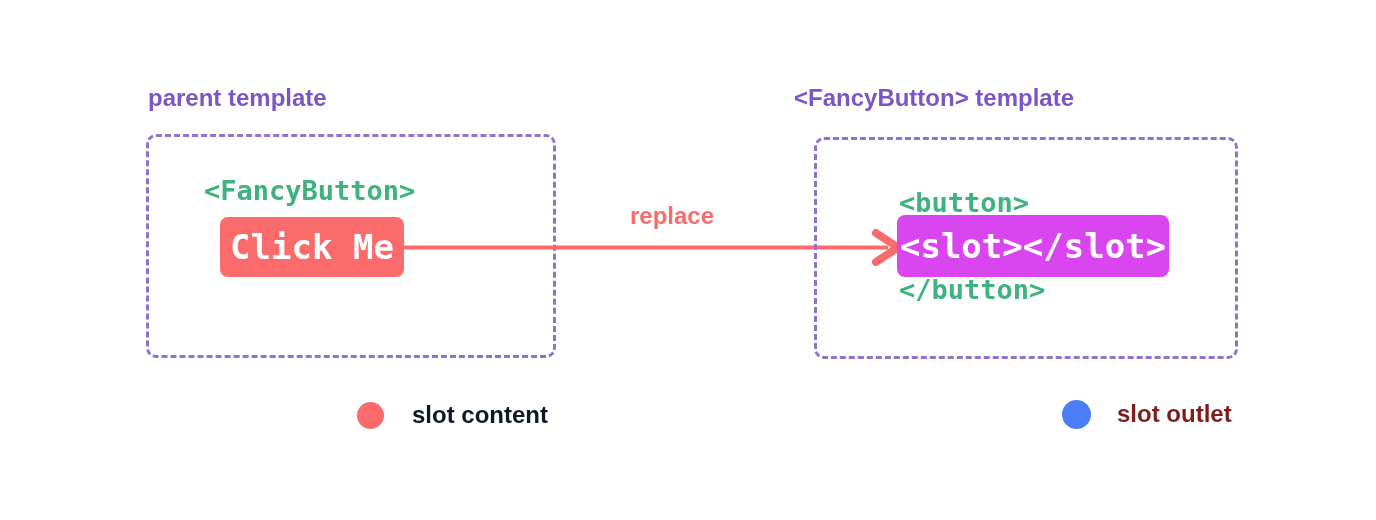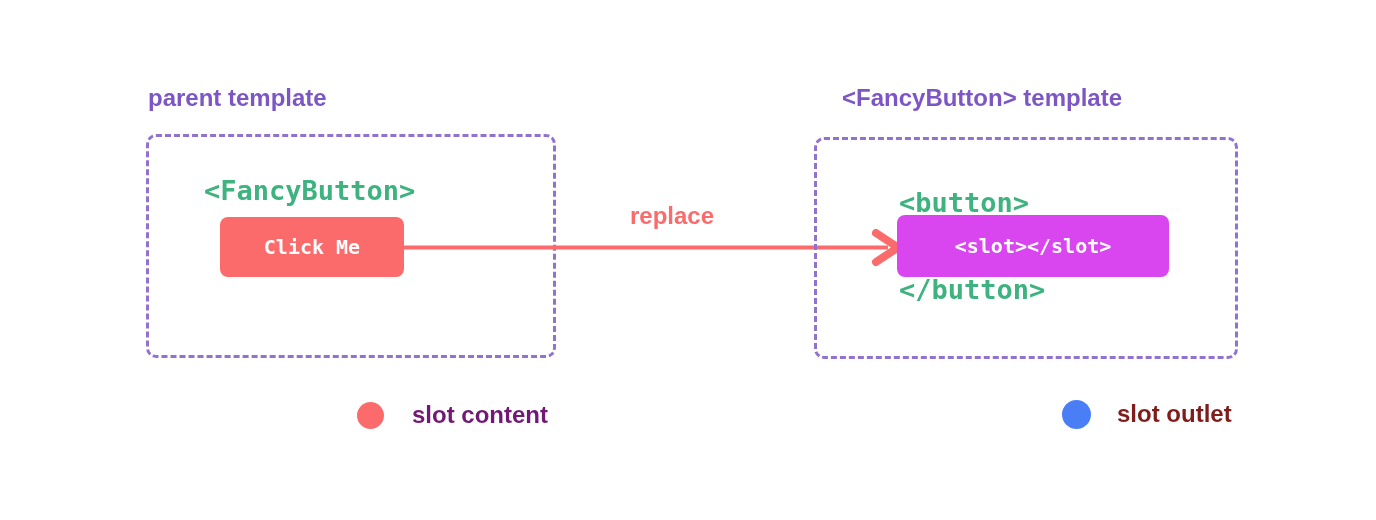--- a/index.html
+++ b/index.html
@@ -35,21 +35,21 @@
     line-height: 30px;
     white-space: nowrap;
   }
   .chip {
     display: flex;
     align-items: center;
     justify-content: center;
     border-radius: 8px;
     box-sizing: border-box;
     font-family: "DejaVu Sans Mono", monospace;
-    font-size: 20px;
+    font-size: 34px;
     font-weight: 700;
     color: #ffffff;
     white-space: nowrap;
   }
   .chip-red  { background: #fb6b6b; }
   .chip-blue { background: #d946ef; }
 
   .arrow-label {
     font-size: 24px;
     font-weight: 700;
@@ -68,21 +68,21 @@
     flex: 0 0 auto;
   }
   .legend-dot-red  { width: 27px; height: 27px; background: #fb6b6b; margin-right: 28px; }
   .legend-dot-blue { width: 29px; height: 29px; background: #4a7ef7; margin-right: 26px; }
   .legend-label {
     font-size: 24px;
     font-weight: 700;
     line-height: 30px;
     white-space: nowrap;
   }
-  .legend-label-red  { color: #701a75; }
+  .legend-label-red  { color: #0f172a; }
   .legend-label-blue { color: #7f1d1d; }
 </style>
 </head>
 <body>
 
 <div class="canvas">
 
   <div class="abs box-title" style="left:148px; top:84px;">parent template</div>
 
   <div class="abs dashed-box" style="left:146px; top:134px; width:410px; height:224px;"></div>
@@ -94,21 +94,21 @@
   </div>
 
 
   <div class="abs arrow-label" style="left:630px; top:202px;">replace</div>
 
   <svg class="abs" style="left:404px; top:228px;" width="500" height="40" viewBox="0 0 500 40">
     <line x1="0" y1="19.5" x2="484" y2="19.5" stroke="#fb6b6b" stroke-width="4"></line>
     <path d="M472 5 L494 19.5 L472 34" fill="none" stroke="#fb6b6b" stroke-width="8" stroke-linecap="round" stroke-linejoin="round"></path>
   </svg>
 
-  <div class="abs box-title" style="left:842px; top:84px;">&lt;FancyButton&gt; template</div>
+  <div class="abs box-title" style="left:794px; top:84px;">&lt;FancyButton&gt; template</div>
 
   <div class="abs dashed-box" style="left:814px; top:137px; width:424px; height:222px;"></div>
 
   <div class="abs code-line" style="left:899px; top:176px;margin-top:12px;">&lt;button&gt;</div>
 
   <div class="abs chip chip-blue" style="left:897px; top:215px; width:272px; height:62px;">
     <span>&lt;slot&gt;&lt;/slot&gt;</span>
   </div>
 
   <div class="abs code-line" style="left:899px; top:275px;">&lt;/button&gt;</div>

